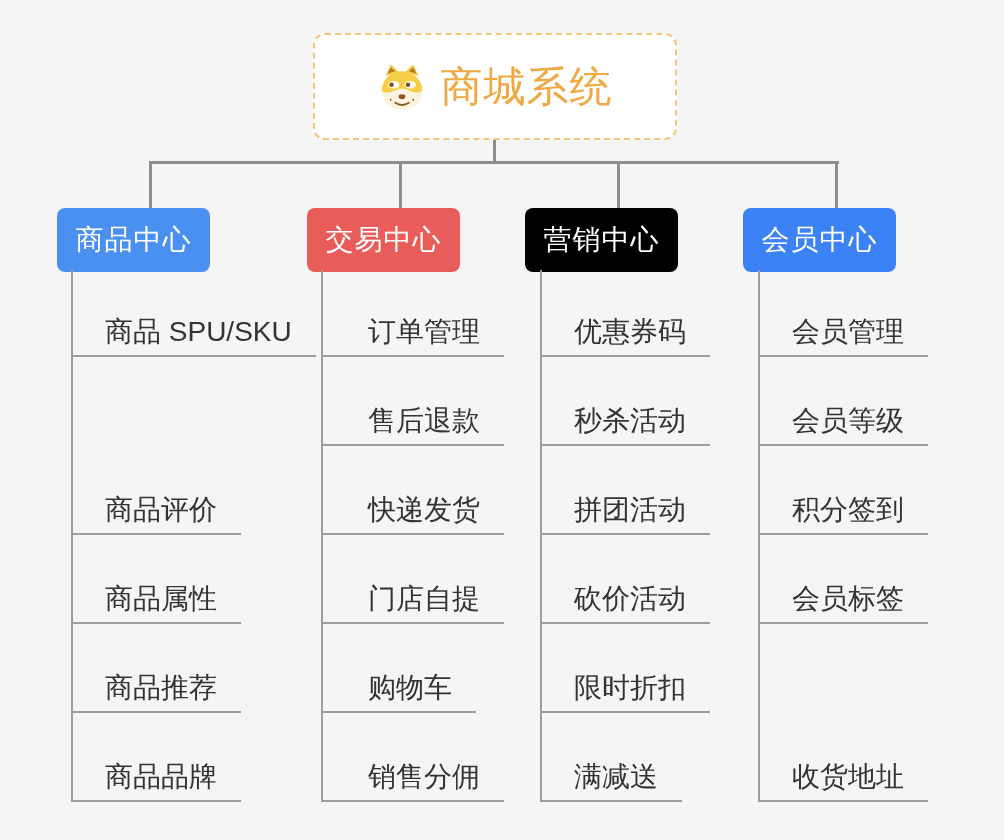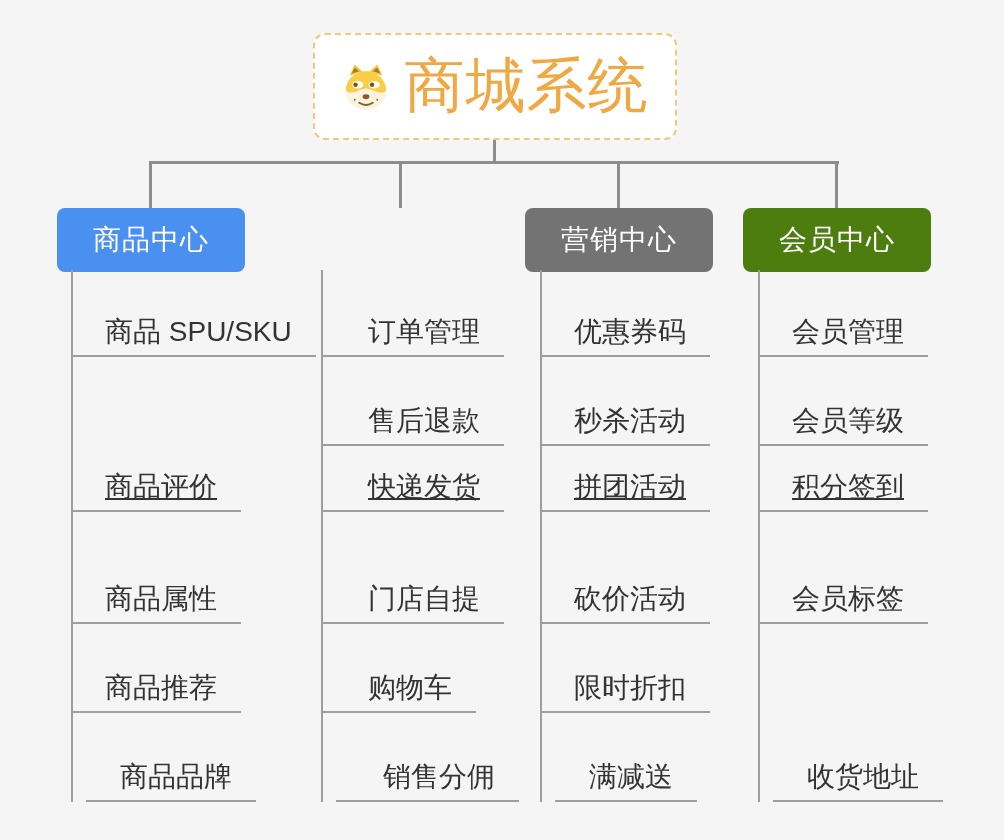--- a/index.html
+++ b/index.html
@@ -11,32 +11,32 @@
   }
   .canvas{position:absolute;inset:0;}
 
   
   .root-node{
     position:absolute;left:313px;top:33px;width:364px;height:107px;
     background:#ffffff;border:2px dashed #f2c87d;border-radius:12px;
     box-sizing:border-box;
     display:flex;align-items:center;justify-content:center;gap:15px;
   }
-  .root-title{font-size:60px;color:#f0a843;font-weight:500;letter-spacing:1px;}
+  .root-title{font-size:42px;color:#f0a843;font-weight:500;letter-spacing:1px;}
 
   
   .line{position:absolute;background:#8d8d8d;}
   .stub{left:493px;top:140px;width:3px;height:23px;}
   .bus{left:149px;top:161px;width:690px;height:3px;}
   .drop{top:161px;width:3px;height:47px;}
   .drop1{left:149px;} .drop2{left:399px;} .drop3{left:617px;} .drop4{left:835px;}
 
   
   .branch{
-    position:absolute;top:208px;width:188px;height:64px;
+    position:absolute;top:208px;width:153px;height:64px;
     border-radius:8px;color:#ffffff;font-size:28px;
     display:flex;align-items:center;justify-content:center;
     letter-spacing:1px;
     font-family:Liberation Serif, serif;
   }
   .b0{left:57px;} .b1{left:307px;} .b2{left:525px;} .b3{left:743px;}
 
   
   .spine{position:absolute;top:270px;height:532px;width:2px;background:#9e9e9e;}
   .s0{left:71px;} .s1{left:321px;} .s2{left:540px;} .s3{left:758px;}
@@ -44,21 +44,21 @@
   
   .leaf{
     position:absolute;
     box-sizing:content-box;
     padding:0 24px 8px 34px;
     border-bottom:2px solid #9e9e9e;
     font-size:28px;line-height:30px;color:#333333;
     white-space:nowrap;width:max-content;
   }
   .c0{left:71px;} .c1{left:321px;padding-left:47px;} .c2{left:540px;} .c3{left:758px;}
-  .r0{top:317px;} .r1{top:406px;} .r2{top:472px;text-decoration:underline;} .r3{top:584px;} .r4{top:673px;} .r5{top:762px;margin-left:15px;}
+  .r0{top:317px;} .r1{top:406px;} .r2{top:495px;} .r3{top:584px;} .r4{top:673px;} .r5{top:762px;}
 </style>
 </head>
 <body>
 
 <div class="canvas">
 
   <div class="root-node">
     <span style="display:inline-flex;">
       <svg width="48" height="52" viewBox="0 0 64 66" aria-hidden="true">
         <path d="M10 18 L17 3 L28 13 Z" fill="#f4c83e"></path>
@@ -83,24 +83,27 @@
   <div class="line stub"></div>
   <div class="line bus"></div>
   <div class="line drop drop1"></div>
   <div class="line drop drop2"></div>
   <div class="line drop drop3"></div>
   <div class="line drop drop4"></div>
 
   <div class="branch b0" style="background: rgb(74, 144, 240);">
     <span>商品中心</span>
   </div>
-  <div class="branch b2" style="background: #737373;">
+  <div class="branch b1" style="background: rgb(232, 92, 90);">
+    <span>交易中心</span>
+  </div>
+  <div class="branch b2" style="background: #000000;">
     <span>营销中心</span>
   </div>
-  <div class="branch b3" style="background: #4d7c0f;">
+  <div class="branch b3" style="background: #3b82f6;">
     <span>会员中心</span>
   </div>
 
   <div class="spine s0"></div>
   <div class="spine s1"></div>
   <div class="spine s2"></div>
   <div class="spine s3"></div>
 
   <div class="leaf c0 r0">商品 SPU/SKU</div>
   <div class="leaf c0 r2">商品评价</div>

